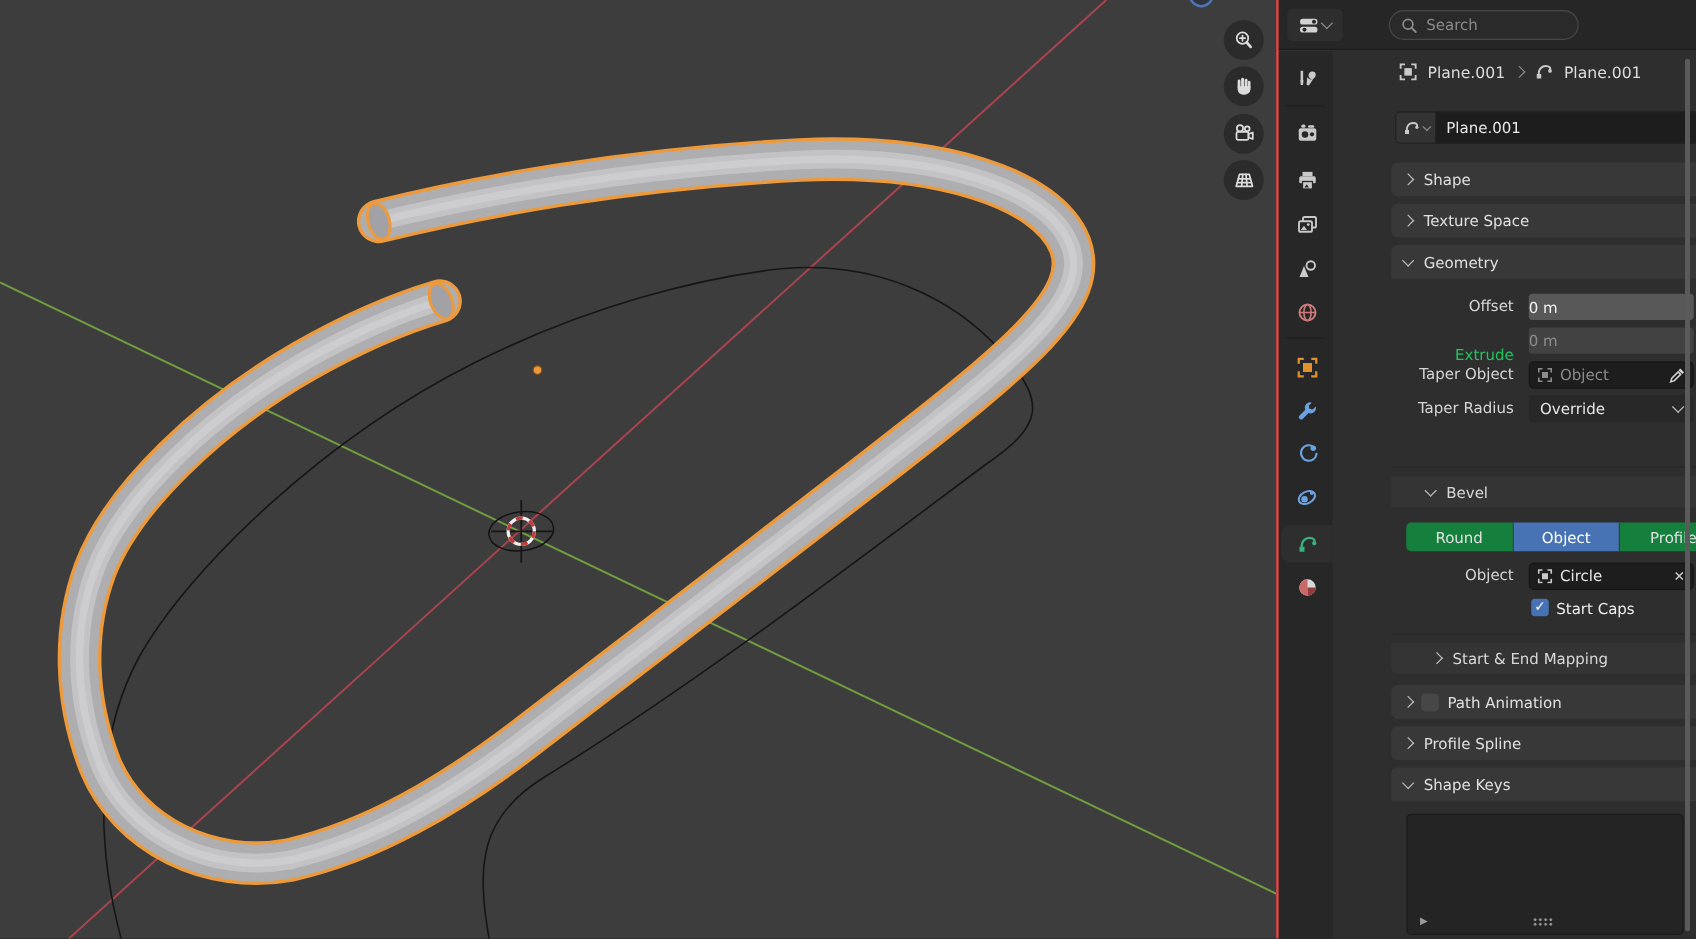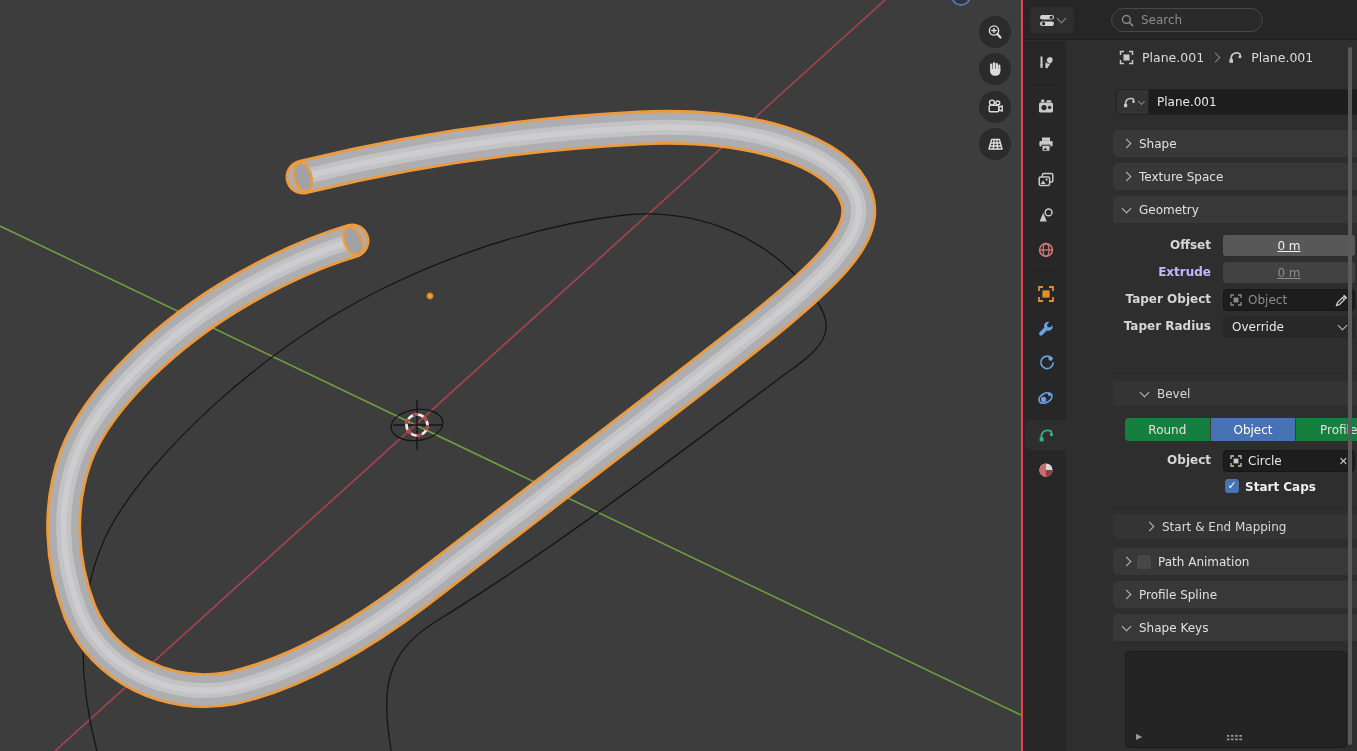--- a/index.html
+++ b/index.html
@@ -46,24 +46,24 @@
   .panel-hdr { position:absolute; left:47px; width:278px; height:27px; background:#383838; border-radius:5px;
     display:flex; align-items:center; gap:9px; padding:0 10px; cursor:pointer; }
   .panel-hdr .title { color:#e0e0e0; }
   .panel-hdr.flat-bottom { border-radius:5px 5px 0 0; }
   .sub-hdr { position:absolute; left:47px; width:278px; height:25px; background:#343434;
     display:flex; align-items:center; gap:9px; padding:0 10px; cursor:pointer; }
   .grip { position:absolute; right:12px; width:16px; height:7px;
     background-image:radial-gradient(circle,#969696 1px,transparent 1.3px); background-size:4.2px 3.6px; }
   .sep { position:absolute; left:47px; width:278px; height:1px; background:#272727; }
 
-  .flabel { position:absolute; width:98px; text-align:right; color:#d6d6d6;font-weight:bold; }
-  .flabel.dim { color:#c4b5fd; }
+  .flabel { position:absolute; width:98px; text-align:right; color:#d6d6d6; }
+  .flabel.dim { color:#22c55e;margin-top:12px; }
   .numfield { position:absolute; left:157px; width:132px; height:21px; background:#585858; border-radius:3px;
-    color:#f1f1f1; display:flex; align-items:center; justify-content:center; cursor:pointer;text-decoration:underline; }
+    color:#f1f1f1; display:flex; align-items:center; cursor:pointer; }
   .numfield.disabled { background:#424242; color:#8d8d8d; }
   .idfield { position:absolute; left:157px; width:132px; height:22px; background:#1d1d1d; border:1px solid #161616; border-radius:4px;
     display:flex; align-items:center; gap:6px; padding:0 6px; cursor:pointer; }
   .dropdown { position:absolute; left:157px; width:132px; height:22px; background:#282828; border-radius:4px;
     display:flex; align-items:center; padding:0 9px; color:#e8e8e8; cursor:pointer; }
   .checkbox { width:14px; height:14px; border-radius:3px; background:#545454; cursor:pointer; }
   .checkbox.dim { background:#474747; }
   .checkbox.checked { background:#4772b3; color:#fff; font-size:11px; line-height:14px; text-align:center; }
 
   .seg { position:absolute; left:59px; top:0; width:256px; height:23px; display:flex; }

